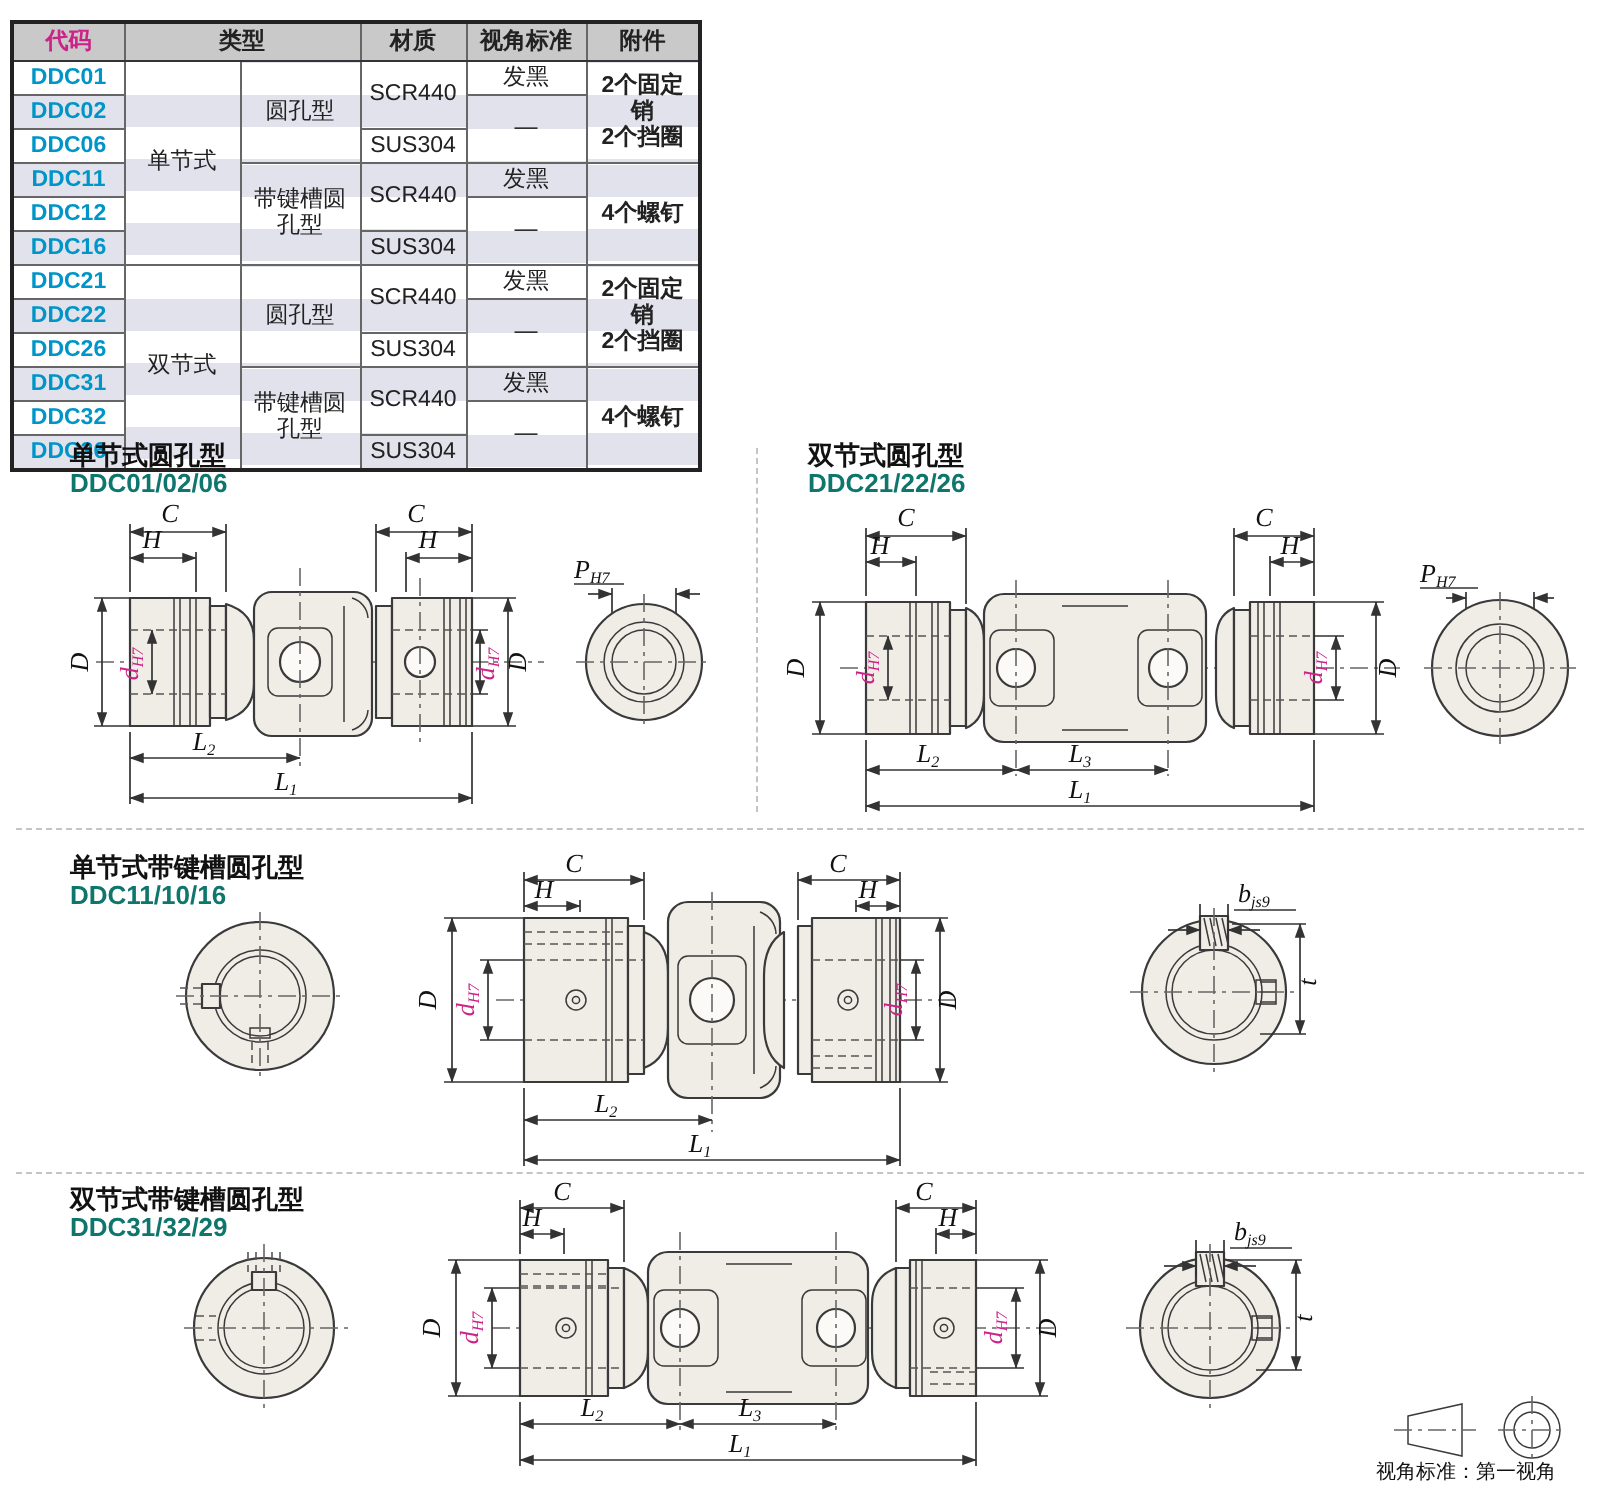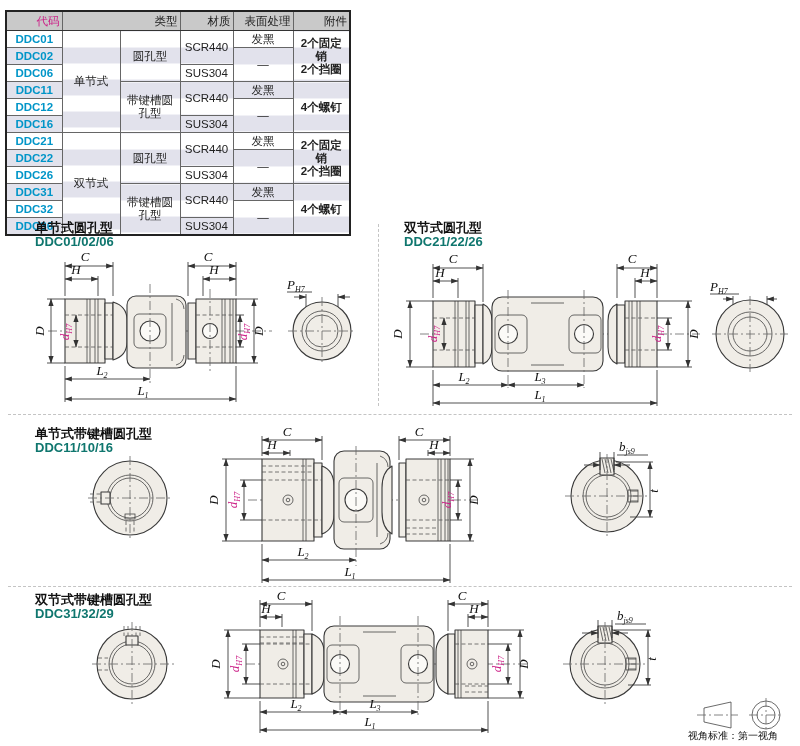--- a/index.html
+++ b/index.html
@@ -3,21 +3,21 @@
 <meta charset="utf-8">
 <style>
   html,body{margin:0;padding:0;}
   body{width:800px;height:746px;position:relative;background:#fff;
        font-family:"Liberation Sans",sans-serif;overflow:hidden;}
   
   .spec-table{position:absolute;left:5px;top:10px;border-collapse:collapse;table-layout:fixed;
               font-size:11.5px;color:#222;border:2px solid #222;}
   .spec-table th,.spec-table td{border:1px solid #666;padding:0 2px;text-align:center;
               height:16px;line-height:13px;overflow:hidden;}
-  .spec-table thead th{background:#c9c9c9;font-weight:normal;height:18px;border-bottom:1.5px solid #333;text-align:right;}
+  .spec-table thead th{background:#c9c9c9;font-weight:bold;height:18px;border-bottom:1.5px solid #333;}
   .spec-table .code{font-weight:bold;color:#0095c8;}
   .hdr-code{color:#cc2288;}
   .r-w{background:#ffffff;}
   .r-s{background:#e2e2ec;}
   .m-w{background:repeating-linear-gradient(to bottom,#ffffff 0 16px,#e2e2ec 16px 32px);}
   .m-s{background:repeating-linear-gradient(to bottom,#e2e2ec 0 16px,#ffffff 16px 32px);}
   .acc{text-align:left;padding-left:5px;font-weight:bold;}
   .acc span{display:block;}
   
   .sec-title{position:absolute;line-height:14px;font-size:13px;font-weight:bold;}
@@ -51,21 +51,21 @@
       <col style="width:60px">
       <col style="width:53px">
       <col style="width:60px">
       <col style="width:57px">
     </colgroup>
   <thead>
   <tr>
     <th class="hdr-code">代码</th>
     <th colspan="2">类型</th>
     <th>材质</th>
-    <th>表面处理</th>
+    <th>视角标准</th>
     <th>附件</th>
   </tr>
   </thead>
   <tbody>
   <tr>
     <td class="code r-w">DDC01</td>
     <td class="m-w" rowspan="6">单节式</td>
     <td class="m-w" rowspan="3">圆孔型</td>
     <td class="m-w" rowspan="2">SCR440</td>
     <td class="r-w">发黑</td>

